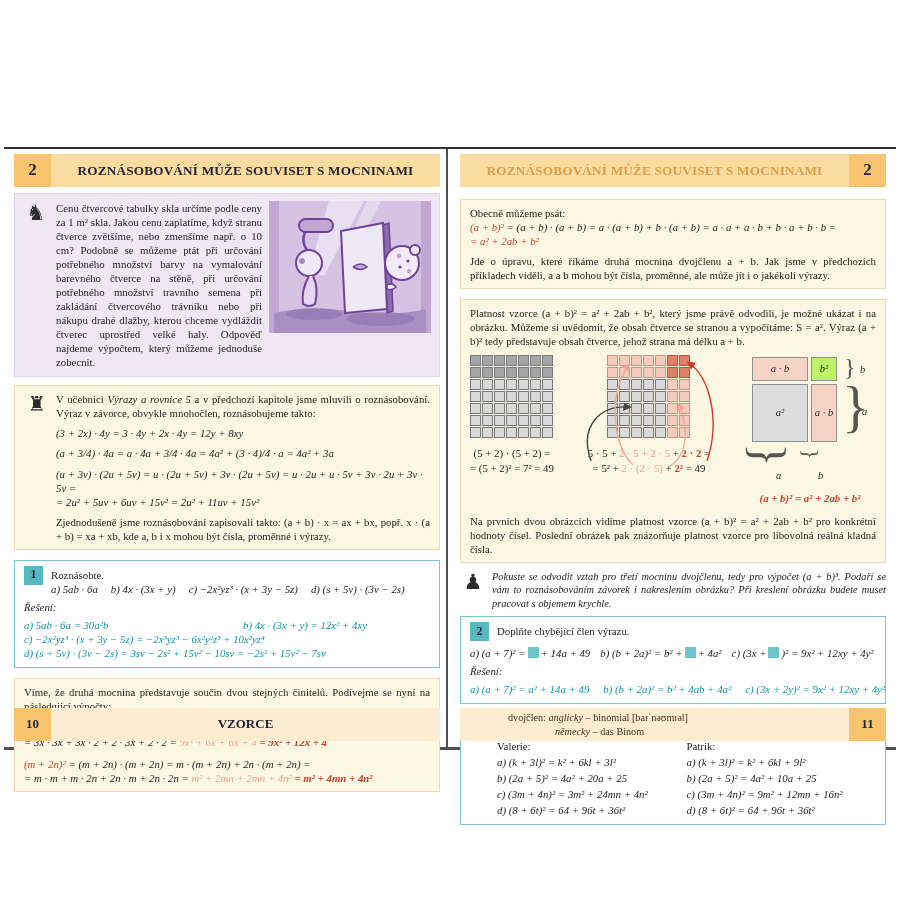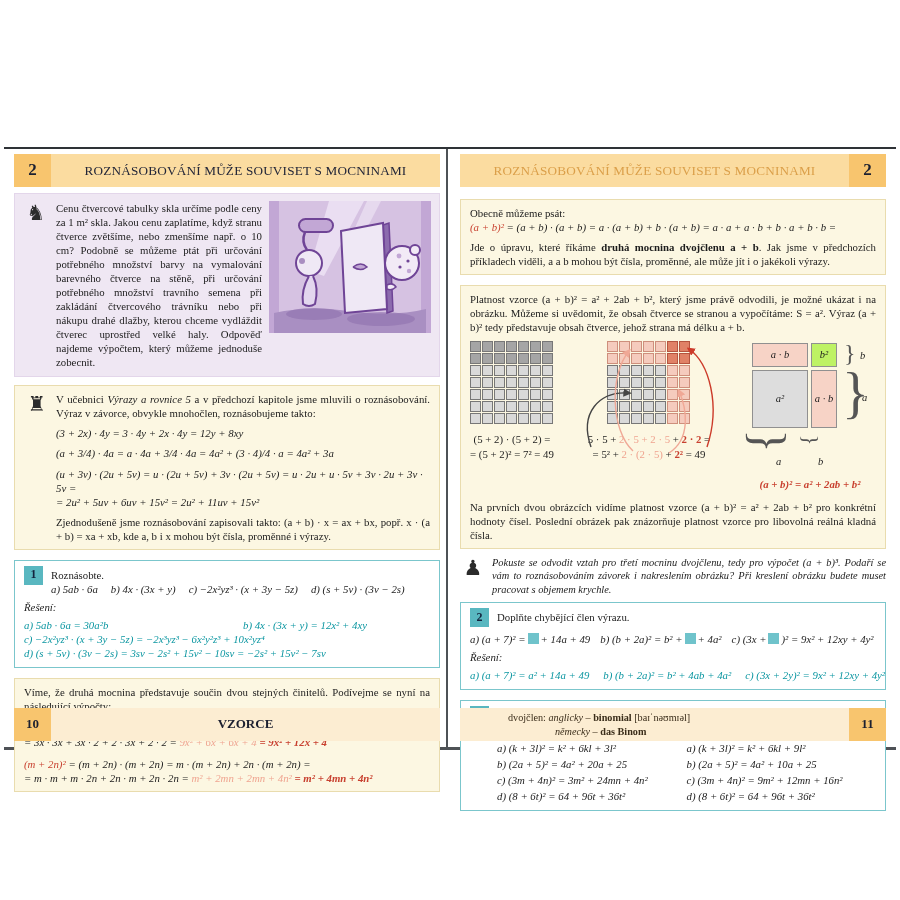--- a/index.html
+++ b/index.html
@@ -12,40 +12,40 @@
 
   .page { position:absolute; top:0; height:100%; font-size:10.8px; line-height:1.3; }
   .page-left  { left:10px;  width:426px; }
   .page-right { left:456px; width:426px; }
 
   
   .pageheader { display:flex; height:33px; margin-top:5px; }
   .numbox { width:37px; background:#F8C56E; display:flex; align-items:center; justify-content:center;
             font-weight:bold; font-size:17px; color:#1c2030; }
   .htitle { flex:1; background:#FBDCA0; display:flex; align-items:center; justify-content:center;
-            font-weight:normal; font-size:13.2px; letter-spacing:0.2px; }
+            font-weight:bold; font-size:13.2px; letter-spacing:0.2px; }
   .page-left  .htitle { color:#232638; }
   .page-right .htitle { color:#DB9F49; }
 
   .pagefooter { position:absolute; bottom:6px; left:0; right:0; height:33px; display:flex; }
   .fbar { flex:1; background:#FCEDD2; display:flex; align-items:center; }
   .fbar.center { justify-content:center; font-weight:bold; font-size:13px; color:#1c2030; }
 
   
   .ybox { background:#FCF7E2; border:1px solid #E9DCAE; padding:6px 9px; }
   .pbox { background:#EFE7F3; border:1px solid #E3D6EA; padding:7px 8px; display:flex; gap:7px; margin-top:6px; }
   .exbox { background:#fff; border:1.5px solid #7BC6CC; padding:5px 9px 7px 9px; }
   .exhead { display:flex; gap:8px; align-items:flex-start; }
   .exnum { width:19px; height:19px; background:#59B7C0; color:#14233D; font-weight:bold; font-size:12px;
            display:flex; align-items:center; justify-content:center; flex:none; }
   .exprompt { padding-top:2px; }
 
   .just { text-align:justify; }
   .it   { font-style:italic; }
-  .bold { font-weight:bold;margin-top:20px; }
+  .bold { font-weight:normal;margin-top:20px; }
   .eq   { font-style:italic; }
   .teal { color:#0B96A1; }
   .red  { color:#C8402F; }
   .redb { color:#C8402F; font-weight:bold; }
   .pink { color:#EFA490; }
 
   .icon-col { width:26px; flex:none; text-align:center; font-family:"DejaVu Sans", sans-serif;
               font-size:21px; color:#2b2b2b; line-height:1; padding-top:2px; }
 
   .blank { display:inline-block; width:11px; height:11px; background:#6FC3CB; vertical-align:-1px; margin:0 2px; }
@@ -189,20 +189,21 @@
   <div class="page page-right">
 
     <div class="pageheader">
       <div class="htitle">ROZNÁSOBOVÁNÍ MŮŽE SOUVISET S MOCNINAMI</div>
       <div class="numbox">2</div>
     </div>
 
     <div class="ybox mt12">
       <div>Obecně můžeme psát:</div>
       <div class="eq"><span class="red">(a + b)²</span><span> = (a + b) · (a + b) = a · (a + b) + b · (a + b) = a · a + a · b + b · a + b · b =</span></div>
+      <div class="eq red">= a² + 2ab + b²</div>
       <div class="just mt6"><span>Jde o úpravu, které říkáme </span><span class="bold">druhá mocnina dvojčlenu a + b</span><span>. Jak jsme v předchozích příkladech viděli, a a b mohou být čísla, proměnné, ale může jít i o jakékoli výrazy.</span></div>
     </div>
 
     <div class="ybox mt10">
       <div class="just">Platnost vzorce (a + b)² = a² + 2ab + b², který jsme právě odvodili, je možné ukázat i na obrázku. Můžeme si uvědomit, že obsah čtverce se stranou a vypočítáme: S = a². Výraz (a + b)² tedy představuje obsah čtverce, jehož strana má délku a + b.</div>
 
       <div class="figrow">
 
         <div class="fig">
           <div class="mgrid">

